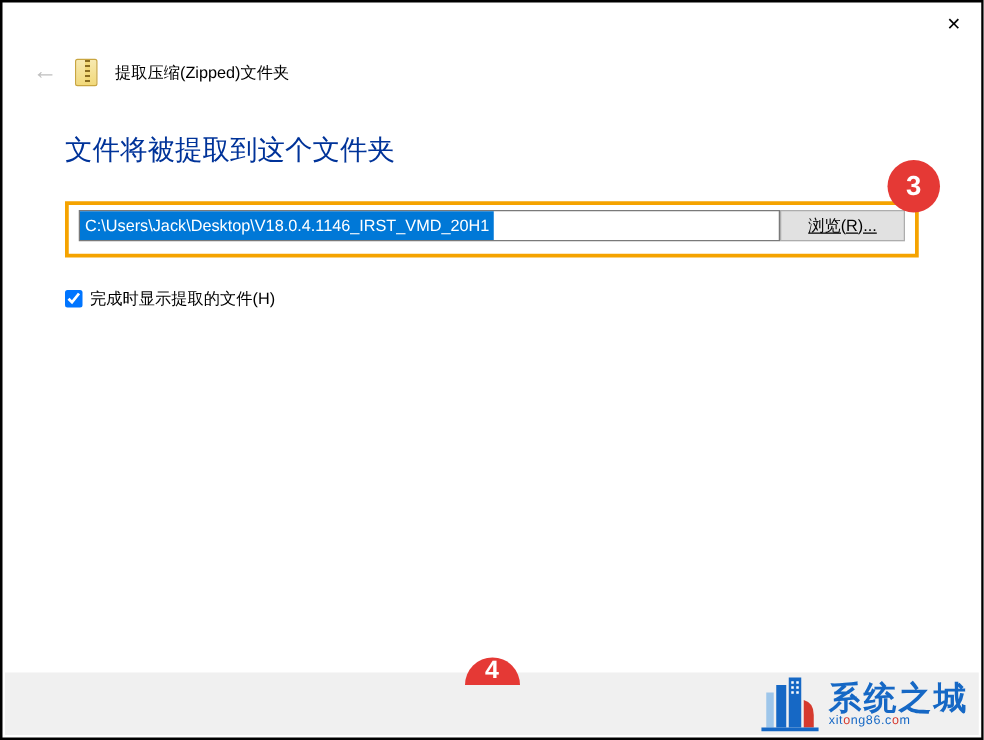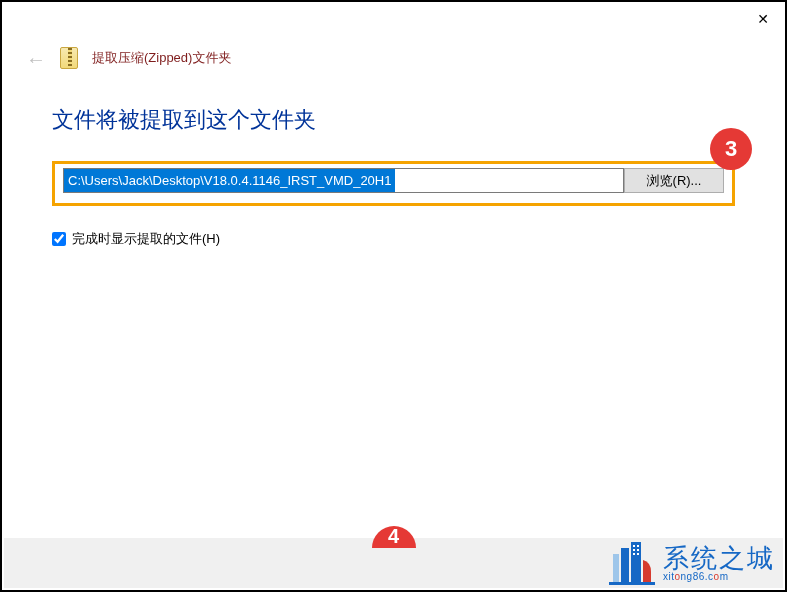--- a/index.html
+++ b/index.html
@@ -59,21 +59,21 @@
       position: absolute;
       left: 7px; top: 0; width: 4px; height: 100%;
       background: repeating-linear-gradient(
         to bottom,
         #8a6d20 0, #8a6d20 2px,
         #f2d97a 2px, #f2d97a 4px
       );
     }
     .dialog-title {
       font-size: 13px;
-      color: #7f1d1d;
+      color: #000000;
     }
     .content {
       padding: 20px 50px 0 50px;
     }
     .instruction {
       color: #003399;
       font-size: 22px;
       margin-bottom: 26px;
       font-weight: 400;
     }
@@ -84,20 +84,21 @@
     }
     .field-label {
       font-size: 13px;
       color: #000;
       margin-bottom: 4px;
     }
     .path-row {
       display: flex;
       gap: 0;
       align-items: flex-end;
+      text-decoration: underline;
     }
     .path-input {
       flex: 1;
       height: 25px;
       border: 1px solid #7a7a7a;
       background: #fff;
       padding: 0;
       position: relative;
     }
     .path-input .selected-text {
@@ -176,21 +177,21 @@
       display: flex;
       align-items: center;
       gap: 8px;
     }
     .wm-logo {
       width: 46px;
       height: 46px;
     }
     .wm-text-cn {
       font-size: 26px;
-      font-weight: 400;
+      font-weight: 700;
       color: #1668c5;
       letter-spacing: 2px;
       line-height: 1;
     }
     .wm-text-en {
       font-size: 10px;
       color: #1668c5;
       letter-spacing: 0.5px;
     }
     .wm-text-en .o-red { color: #d63a2e; }

